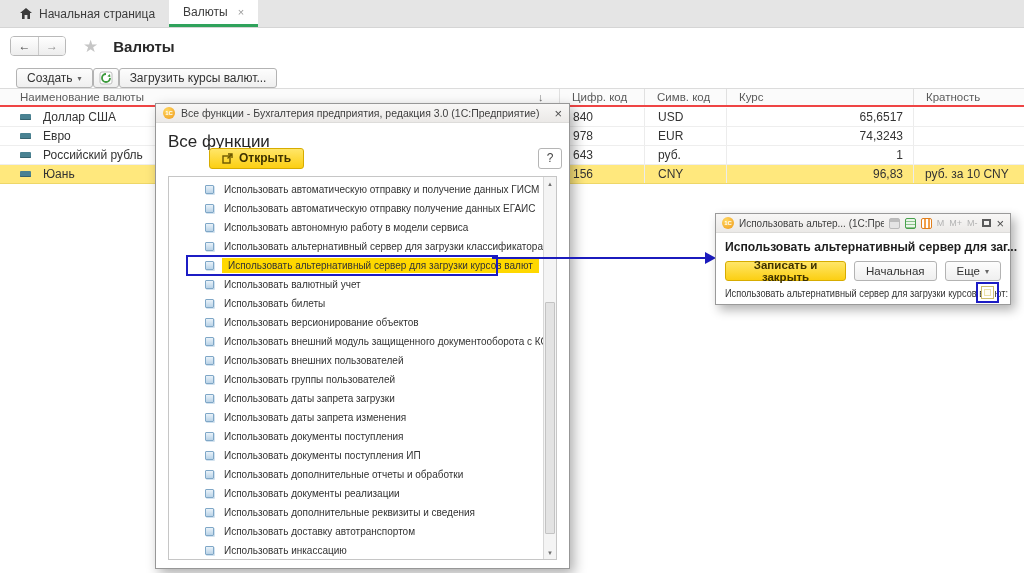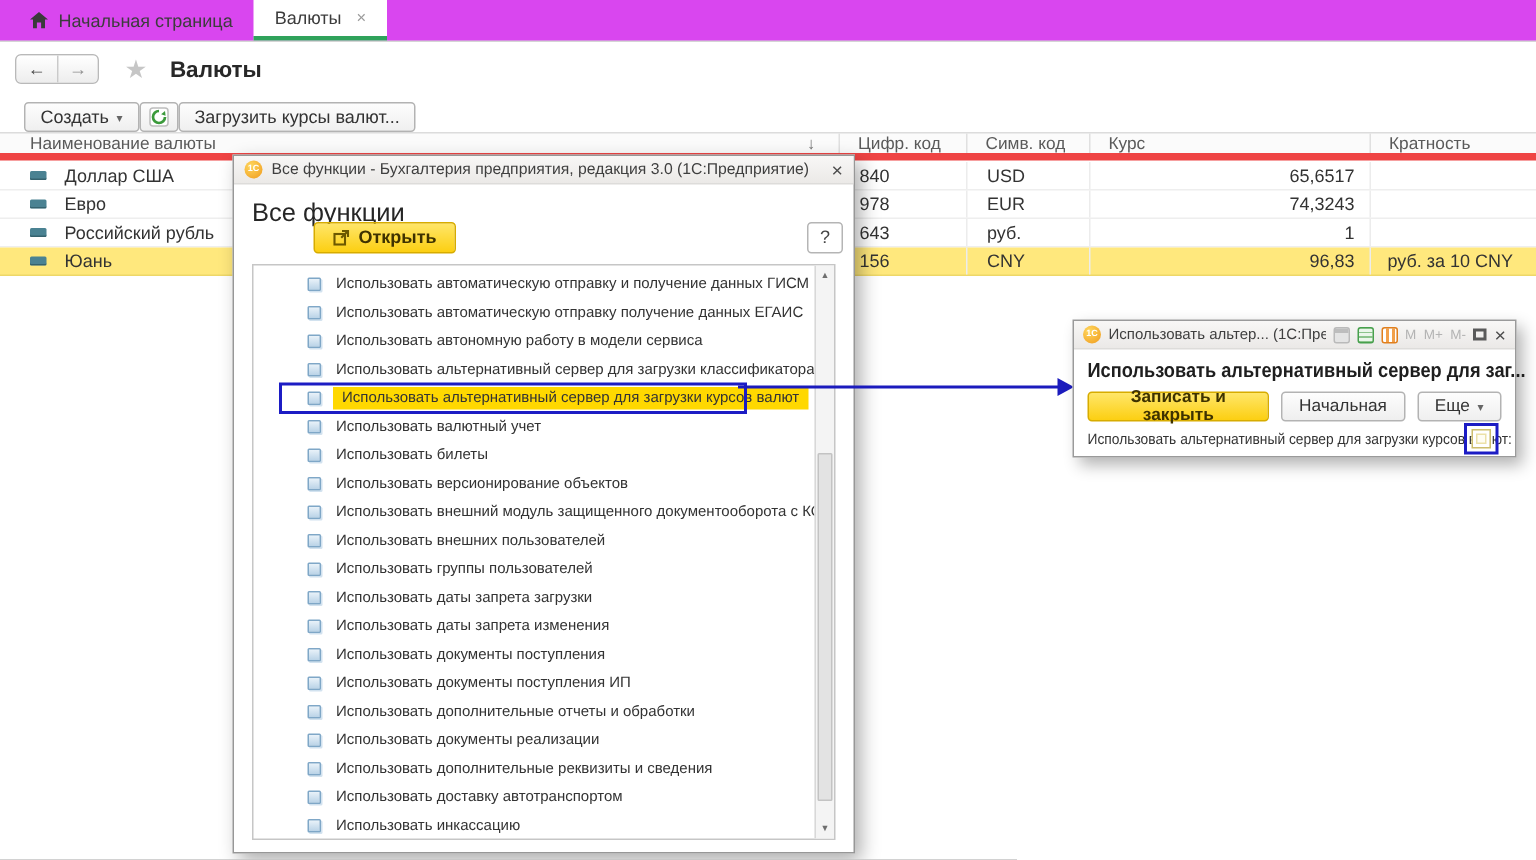--- a/index.html
+++ b/index.html
@@ -1,21 +1,21 @@
 <!DOCTYPE html>
 <html><head>
 <meta charset="utf-8">
 <style>
   * { margin:0; padding:0; box-sizing:border-box; }
   body { background:#888; }
   .screen{ width:1024px; height:573px; position:relative; background:#fff;
     font-family:"Liberation Sans", sans-serif; overflow:hidden; }
 
   
-  .tabbar{ height:28px; background:#d946ef; border-bottom:1px solid #d5d5d5;
+  .tabbar{ height:28px; background:#e5e5e5; border-bottom:1px solid #d5d5d5;
     display:flex; align-items:stretch; padding-left:6px; }
   .tab{ display:flex; align-items:center; gap:7px; padding:0 14px;
     font-size:12px; color:#3c3c3c; cursor:pointer; }
   .tab.active{ background:#fff; border-bottom:3px solid #2fa25b; padding-bottom:0; }
   .tab-x{ color:#9a9a9a; font-size:11px; margin-left:3px; }
 
   
   .navrow{ height:24px; margin-top:6px; display:flex; align-items:center; padding-left:10px; }
   .navbtns{ display:flex; border:1px solid #b9b9b9; border-radius:4px; overflow:hidden; }
   .navbtn{ width:27px; height:18px; display:flex; align-items:center; justify-content:center;
@@ -28,21 +28,21 @@
   .toolbar{ height:22px; margin-top:9px; display:flex; align-items:center; padding-left:16px; }
   .btn{ height:20px; display:inline-flex; align-items:center; gap:5px; padding:0 10px;
     background:linear-gradient(#fdfdfd,#efefef); border:1px solid #b3b3b3; border-radius:3px;
     font-size:12px; color:#333; }
   .caret{ font-size:8px; color:#666; }
   .iconbtn{ width:26px; justify-content:center; padding:0; }
 
   
   .thead{ position:absolute; top:88px; left:0; right:0; height:19px; display:grid;
     grid-template-columns:560px 85px 82px 187px auto; align-items:center;
-    border-top:1px solid #dcdcdc; border-bottom:5px solid #ef4444; background:#fbfbfb;
+    border-top:1px solid #dcdcdc; border-bottom:2px solid #ef4444; background:#fbfbfb;
     font-size:11.5px; color:#5a5a5a; }
   .thead > div{ height:100%; display:flex; align-items:center; border-right:1px solid #e0e0e0; position:relative; }
   .thead > div:last-child{ border-right:none; }
   .h-name{ padding-left:20px; }
   .h-pad{ padding-left:12px; }
   .sort{ position:absolute; left:538px; color:#707070; font-size:11px; }
   .rows{ position:absolute; top:108px; left:0; right:0; }
   .row{ height:19px; display:grid; grid-template-columns:560px 85px 82px 187px auto;
     align-items:center; border-bottom:1px solid #eeeeee; font-size:12px; color:#333; }
   .row > div{ height:100%; display:flex; align-items:center; border-right:1px solid #ececec; }

